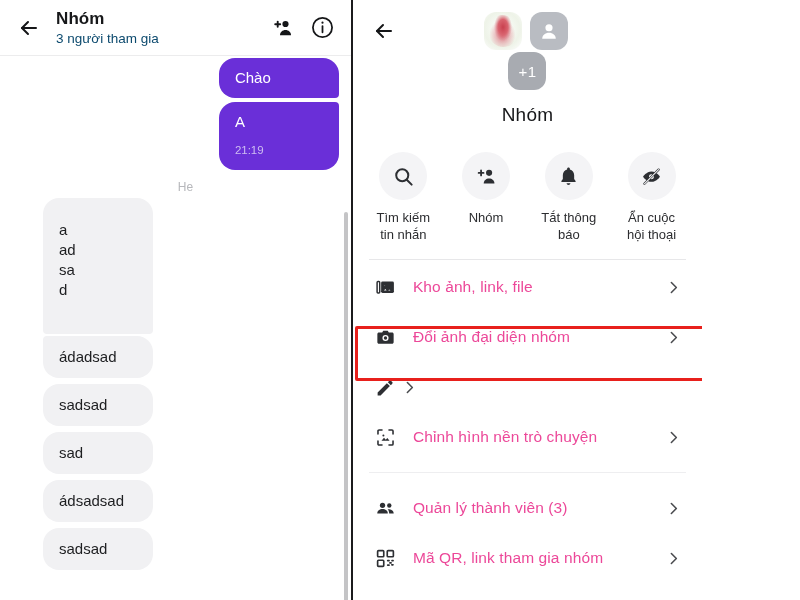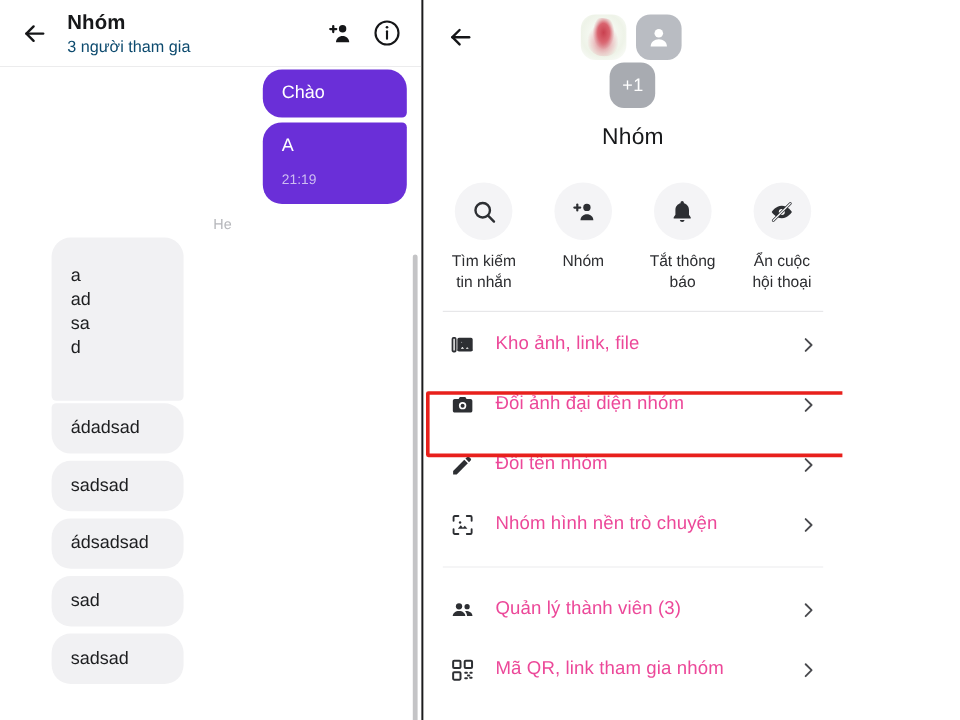--- a/index.html
+++ b/index.html
@@ -243,24 +243,24 @@
           <span class="line">sa</span>
           <span class="line">d</span>
         </div>
         <div class="bubble-in" style="width:110px;margin-top:-4px;border-radius:4px 16px 16px 16px;">
           <span>ádadsad</span>
         </div>
         <div class="bubble-in" style="width:110px;">
           <span>sadsad</span>
         </div>
         <div class="bubble-in" style="width:110px;">
+          <span>sad</span>
+        </div>
+        <div class="bubble-in" style="width:110px;">
           <span>ádsadsad</span>
-        </div>
-        <div class="bubble-in" style="width:110px;">
-          <span>sad</span>
         </div>
         <div class="bubble-in" style="width:110px;">
           <span>sadsad</span>
         </div>
       </div>
 
       <div class="scrollbar-track"></div>
     </div>
   </div>
 
@@ -375,40 +375,39 @@
         </div>
       </div>
 
       <div class="menu-item">
         <div class="menu-icon">
           <svg width="21" height="21" viewBox="0 0 24 24" fill="#2d2f33">
             <path d="M3 17.6V21h3.4L17 10.4 13.6 7z"></path>
             <path d="M19.7 7.7a1.3 1.3 0 0 0 0-1.85l-1.55-1.55a1.3 1.3 0 0 0-1.85 0L14.7 5.9l3.4 3.4z"></path>
           </svg>
         </div>
-        <div class="menu-label">Đổi tên nhóm</div>
         <div class="chevron">
           <svg width="17" height="17" viewBox="0 0 24 24" fill="none" stroke="#4a4b4f" stroke-width="2.2" stroke-linecap="round" stroke-linejoin="round">
               <path d="M9 5l7 7-7 7"></path>
             </svg>
         </div>
       </div>
 
       <div class="menu-item">
         <div class="menu-icon">
           <svg width="21" height="21" viewBox="0 0 24 24" fill="none" stroke="#2d2f33" stroke-width="1.8" stroke-linecap="round">
             <path d="M3.4 8V4.6c0-.7.5-1.2 1.2-1.2H8"></path>
             <path d="M16 3.4h3.4c.7 0 1.2.5 1.2 1.2V8"></path>
             <path d="M20.6 16v3.4c0 .7-.5 1.2-1.2 1.2H16"></path>
             <path d="M8 20.6H4.6c-.7 0-1.2-.5-1.2-1.2V16"></path>
             <path d="M7.4 15.6l2.9-3.3 2 2.3 1.8-2 2.5 3z" fill="#2d2f33" stroke="none"></path>
             <circle cx="9.6" cy="9.6" r="1.15" fill="#2d2f33" stroke="none"></circle>
           </svg>
         </div>
-        <div class="menu-label">Nhóm hình nền trò chuyện</div>
+        <div class="menu-label">Chỉnh hình nền trò chuyện</div>
         <div class="chevron">
           <svg width="17" height="17" viewBox="0 0 24 24" fill="none" stroke="#4a4b4f" stroke-width="2.2" stroke-linecap="round" stroke-linejoin="round">
               <path d="M9 5l7 7-7 7"></path>
             </svg>
         </div>
       </div>
 
       <div class="divider-section"></div>
 
       <div class="menu-item">

